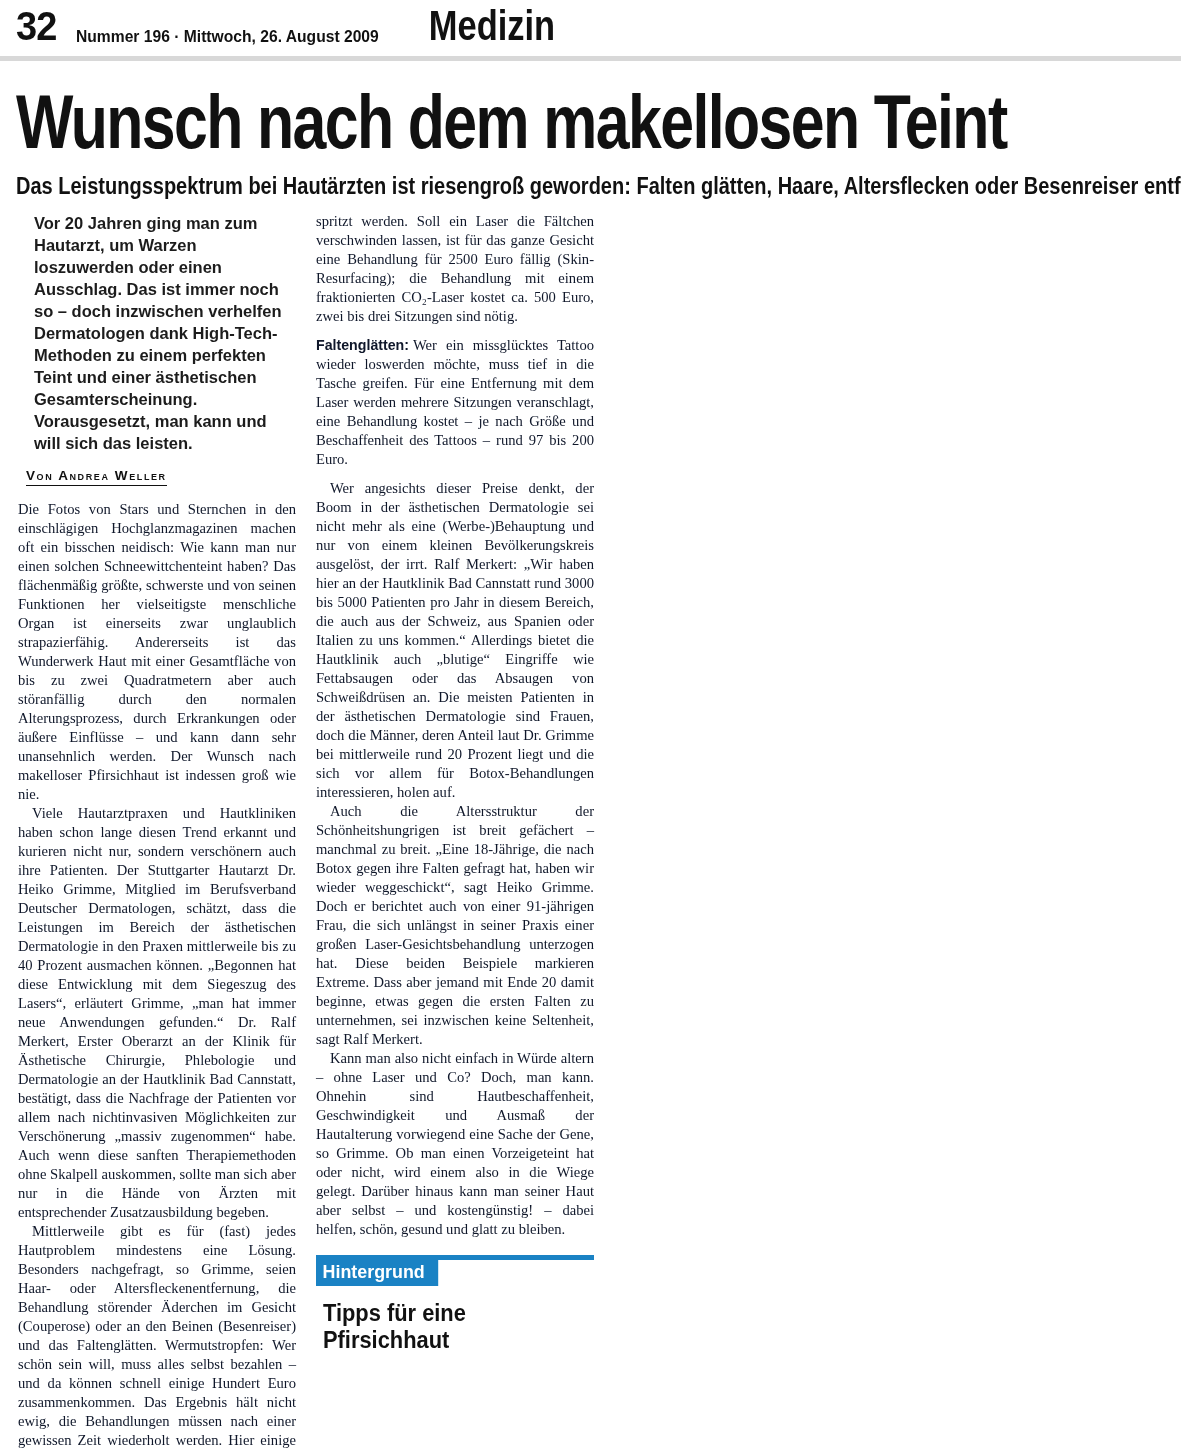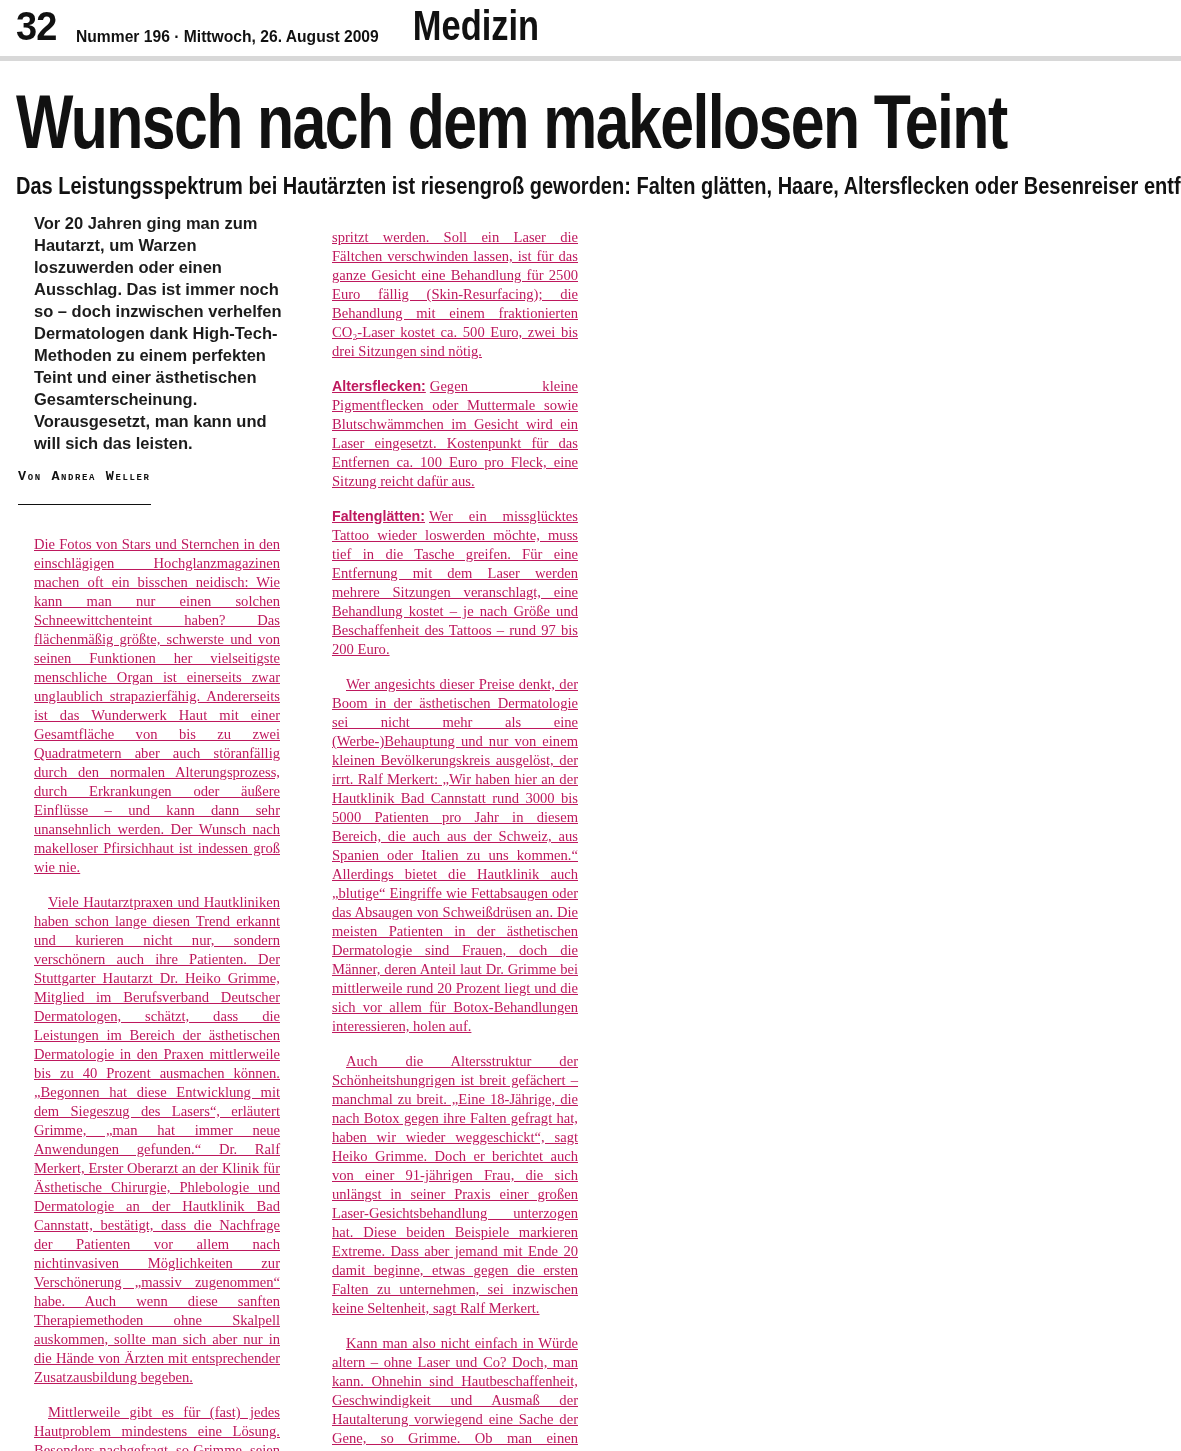--- a/index.html
+++ b/index.html
@@ -12,21 +12,21 @@
   .masthead{position:absolute;top:0;left:0;width:1181px;height:62px;text-decoration:underline;}
   .page-number{
     position:absolute;left:16px;top:4px;font-size:40px;font-weight:600;
     letter-spacing:-1px;transform:scaleX(.95);transform-origin:0 0;
   }
   .dateline{
     position:absolute;left:76px;top:27px;font-size:17px;font-weight:700;
     transform:scaleX(.92);transform-origin:0 0;letter-spacing:0;
   }
   .section-title{
-    position:absolute;left:0;top:2px;width:952px;text-align:center;
+    position:absolute;left:16px;top:2px;width:952px;text-align:center;
     font-size:42px;font-weight:600;letter-spacing:0;
   }
   .section-title>span{display:inline-block;transform:scaleX(.82);transform-origin:50% 50%;}
   .masthead-rule{position:absolute;left:0;top:56px;width:1181px;height:5px;background:#d8d8d8;}
   
   .headline{
     position:absolute;left:16px;top:84px;white-space:nowrap;
     font-size:76px;font-weight:700;letter-spacing:-2px;line-height:1;
     transform:scaleX(.80);transform-origin:0 0;
   }
@@ -38,27 +38,26 @@
   
   .col{position:absolute;top:212px;width:278px;}
   .col-1{left:18px;}
   .col-2{left:316px;}
   .lead{
     font-size:16.5px;line-height:22px;font-weight:600;color:#1c1c1c;
     margin:0 0 12px 16px;text-align:left;
   }
   .byline{
     display:inline-block;font-size:13.5px;font-weight:600;letter-spacing:1.6px;
-    font-variant:small-caps;border-bottom:1.5px solid #111;padding-bottom:20px;
-    margin:2px 0 14px 0;
-    font-family:Liberation Mono, monospace;
+    font-variant:small-caps;border-bottom:1.5px solid #111;padding-bottom:2px;
+    margin:2px 0 14px 8px;
   }
   .p{
     font-family:"Liberation Serif",serif;font-size:14.6px;line-height:19px;
-    text-align:justify;margin:16px;color:#be185d;text-decoration:underline;
+    text-align:justify;margin:0;color:#0f172a;
   }
   .p.indent{text-indent:14px;}
   .p.gap{margin-top:10px;}
   .run-in{
     font-family:"Liberation Sans",sans-serif;font-weight:700;font-size:14.2px;
     margin-right:4px;
   }
   
   .infobox{margin-top:16px;}
   .infobox-top-rule{height:5px;background:#1a82c4;}
@@ -88,21 +87,20 @@
   <p class="lead">Vor 20 Jahren ging man zum Hautarzt, um Warzen loszuwerden oder einen Ausschlag. Das ist immer noch so – doch inzwischen verhelfen Dermatologen dank High-Tech-Methoden zu einem perfekten Teint und einer ästhetischen Gesamterscheinung. Vorausgesetzt, man kann und will sich das leisten.</p>
   <div><span class="byline">Von Andrea Weller</span></div>
   <p class="p">Die Fotos von Stars und Sternchen in den einschlägigen Hochglanzmagazinen machen oft ein bisschen neidisch: Wie kann man nur einen solchen Schneewittchenteint haben? Das flächenmäßig größte, schwerste und von seinen Funktionen her vielseitigste menschliche Organ ist einerseits zwar unglaublich strapazierfähig. Andererseits ist das Wunderwerk Haut mit einer Gesamtfläche von bis zu zwei Quadratmetern aber auch störanfällig durch den normalen Alterungsprozess, durch Erkrankungen oder äußere Einflüsse – und kann dann sehr unansehnlich werden. Der Wunsch nach makelloser Pfirsichhaut ist indessen groß wie nie.</p>
   <p class="p indent">Viele Hautarztpraxen und Hautkliniken haben schon lange diesen Trend erkannt und kurieren nicht nur, sondern verschönern auch ihre Patienten. Der Stuttgarter Hautarzt Dr. Heiko Grimme, Mitglied im Berufsverband Deutscher Dermatologen, schätzt, dass die Leistungen im Bereich der ästhetischen Dermatologie in den Praxen mittlerweile bis zu 40 Prozent ausmachen können. „Begonnen hat diese Entwicklung mit dem Siegeszug des Lasers“, erläutert Grimme, „man hat immer neue Anwendungen gefunden.“ Dr. Ralf Merkert, Erster Oberarzt an der Klinik für Ästhetische Chirurgie, Phlebologie und Dermatologie an der Hautklinik Bad Cannstatt, bestätigt, dass die Nachfrage der Patienten vor allem nach nichtinvasiven Möglichkeiten zur Verschönerung „massiv zugenommen“ habe. Auch wenn diese sanften Therapiemethoden ohne Skalpell auskommen, sollte man sich aber nur in die Hände von Ärzten mit entsprechender Zusatzausbildung begeben.</p>
   <p class="p indent">Mittlerweile gibt es für (fast) jedes Hautproblem mindestens eine Lösung. Besonders nachgefragt, so Grimme, seien Haar- oder Altersfleckenentfernung, die Behandlung störender Äderchen im Gesicht (Couperose) oder an den Beinen (Besenreiser) und das Faltenglätten. Wermutstropfen: Wer schön sein will, muss alles selbst bezahlen – und da können schnell einige Hundert Euro zusammenkommen. Das Ergebnis hält nicht ewig, die Behandlungen müssen nach einer gewissen Zeit wiederholt werden. Hier einige Beispiele mit Durchschnittswerten (die variieren können) zu den Kosten:</p>
 
 </div>
 
 <div class="col col-2">
   <p class="p">spritzt werden. Soll ein Laser die Fältchen verschwinden lassen, ist für das ganze Gesicht eine Behandlung für 2500 Euro fällig (Skin-Resurfacing); die Behandlung mit einem fraktionierten CO₂-Laser kostet ca. 500 Euro, zwei bis drei Sitzungen sind nötig.</p>
-  <p class="p gap"><b class="run-in">Altersflecken:</b><span>Gegen kleine Pigmentflecken oder Muttermale sowie Blutschwämmchen im Gesicht wird ein Laser eingesetzt. Kostenpunkt für das Entfernen ca. 100 Euro pro Fleck, eine Sitzung reicht dafür aus.</span></p>
   <p class="p gap"><b class="run-in">Faltenglätten:</b><span>Wer ein missglücktes Tattoo wieder loswerden möchte, muss tief in die Tasche greifen. Für eine Entfernung mit dem Laser werden mehrere Sitzungen veranschlagt, eine Behandlung kostet – je nach Größe und Beschaffenheit des Tattoos – rund 97 bis 200 Euro.</span></p>
   <p class="p gap indent">Wer angesichts dieser Preise denkt, der Boom in der ästhetischen Dermatologie sei nicht mehr als eine (Werbe-)Behauptung und nur von einem kleinen Bevölkerungskreis ausgelöst, der irrt. Ralf Merkert: „Wir haben hier an der Hautklinik Bad Cannstatt rund 3000 bis 5000 Patienten pro Jahr in diesem Bereich, die auch aus der Schweiz, aus Spanien oder Italien zu uns kommen.“ Allerdings bietet die Hautklinik auch „blutige“ Eingriffe wie Fettabsaugen oder das Absaugen von Schweißdrüsen an. Die meisten Patienten in der ästhetischen Dermatologie sind Frauen, doch die Männer, deren Anteil laut Dr. Grimme bei mittlerweile rund 20 Prozent liegt und die sich vor allem für Botox-Behandlungen interessieren, holen auf.</p>
   <p class="p indent">Auch die Altersstruktur der Schönheitshungrigen ist breit gefächert – manchmal zu breit. „Eine 18-Jährige, die nach Botox gegen ihre Falten gefragt hat, haben wir wieder weggeschickt“, sagt Heiko Grimme. Doch er berichtet auch von einer 91-jährigen Frau, die sich unlängst in seiner Praxis einer großen Laser-Gesichtsbehandlung unterzogen hat. Diese beiden Beispiele markieren Extreme. Dass aber jemand mit Ende 20 damit beginne, etwas gegen die ersten Falten zu unternehmen, sei inzwischen keine Seltenheit, sagt Ralf Merkert.</p>
   <p class="p indent">Kann man also nicht einfach in Würde altern – ohne Laser und Co? Doch, man kann. Ohnehin sind Hautbeschaffenheit, Geschwindigkeit und Ausmaß der Hautalterung vorwiegend eine Sache der Gene, so Grimme. Ob man einen Vorzeigeteint hat oder nicht, wird einem also in die Wiege gelegt. Darüber hinaus kann man seiner Haut aber selbst – und kostengünstig! – dabei helfen, schön, gesund und glatt zu bleiben.</p>
 
   <div class="infobox">
     <div class="infobox-top-rule"></div>
     <div class="infobox-kicker">Hintergrund</div>
     <div class="infobox-title">Tipps für eine Pfirsichhaut</div>
     

